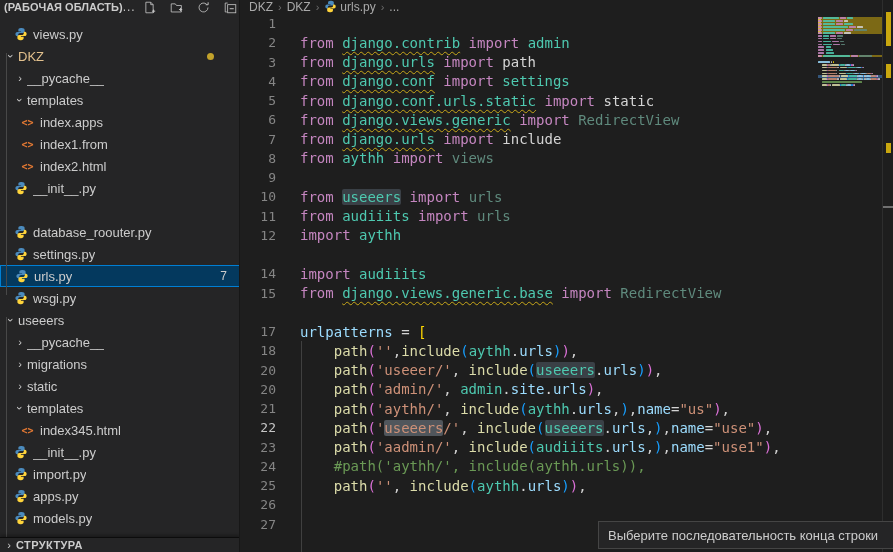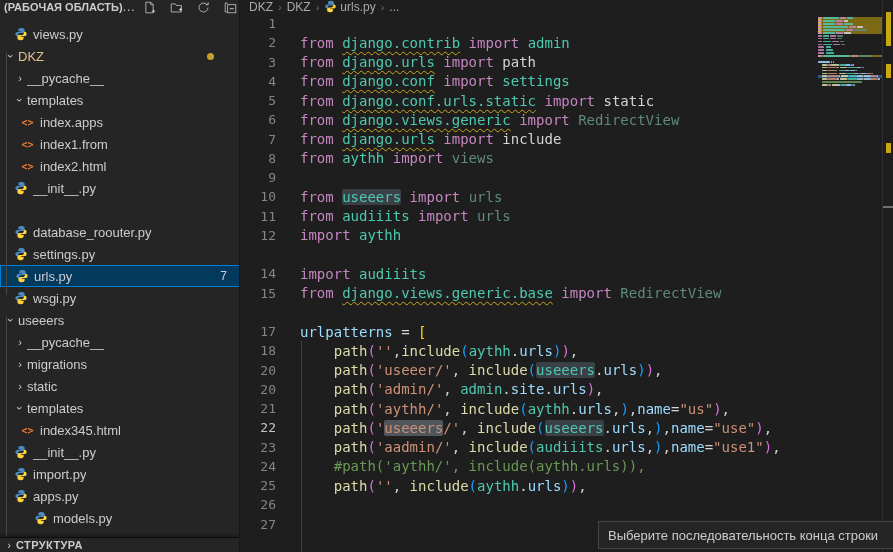--- a/index.html
+++ b/index.html
@@ -229,21 +229,21 @@
         <div class="trow" style="top: 471px; padding-left: 13px;">
           <span class="ficon">
             <svg width="14" height="14" viewBox="0 0 16 16">
   <path fill="#4B8BBE" d="M7.9 1C6 1 5 1.9 5 3.1V5h3.1v.6H3.9C2.3 5.6 1.6 6.9 1.6 8.1c0 1.2.6 2.4 2.2 2.4h1V8.9c0-1.2 1-2.1 2.3-2.1h3c1.1 0 2-.9 2-2V3.1C12.1 1.9 10.8 1 9 1H7.9z"></path>
   <path fill="#FFD43B" d="M8.1 15c1.9 0 2.9-.9 2.9-2.1V11H7.9v-.6h4.2c1.6 0 2.3-1.3 2.3-2.5 0-1.2-.6-2.4-2.2-2.4h-1v1.6c0 1.2-1 2.1-2.3 2.1h-3c-1.1 0-2 .9-2 2v1.7C3.9 14.1 5.2 15 7 15h1.1z"></path>
             </svg>
           </span>
           <span class="lbl">apps.py</span>
           <span class="spacer"></span>
         </div>
-        <div class="trow" style="top: 493px; padding-left: 13px; margin-left: 20px;">
+        <div class="trow" style="top: 493px; padding-left: 13px;">
           <span class="ficon">
             <svg width="14" height="14" viewBox="0 0 16 16">
   <path fill="#4B8BBE" d="M7.9 1C6 1 5 1.9 5 3.1V5h3.1v.6H3.9C2.3 5.6 1.6 6.9 1.6 8.1c0 1.2.6 2.4 2.2 2.4h1V8.9c0-1.2 1-2.1 2.3-2.1h3c1.1 0 2-.9 2-2V3.1C12.1 1.9 10.8 1 9 1H7.9z"></path>
   <path fill="#FFD43B" d="M8.1 15c1.9 0 2.9-.9 2.9-2.1V11H7.9v-.6h4.2c1.6 0 2.3-1.3 2.3-2.5 0-1.2-.6-2.4-2.2-2.4h-1v1.6c0 1.2-1 2.1-2.3 2.1h-3c-1.1 0-2 .9-2 2v1.7C3.9 14.1 5.2 15 7 15h1.1z"></path>
             </svg>
           </span>
           <span class="lbl">models.py</span>
           <span class="spacer"></span>
         </div>
       </div>

